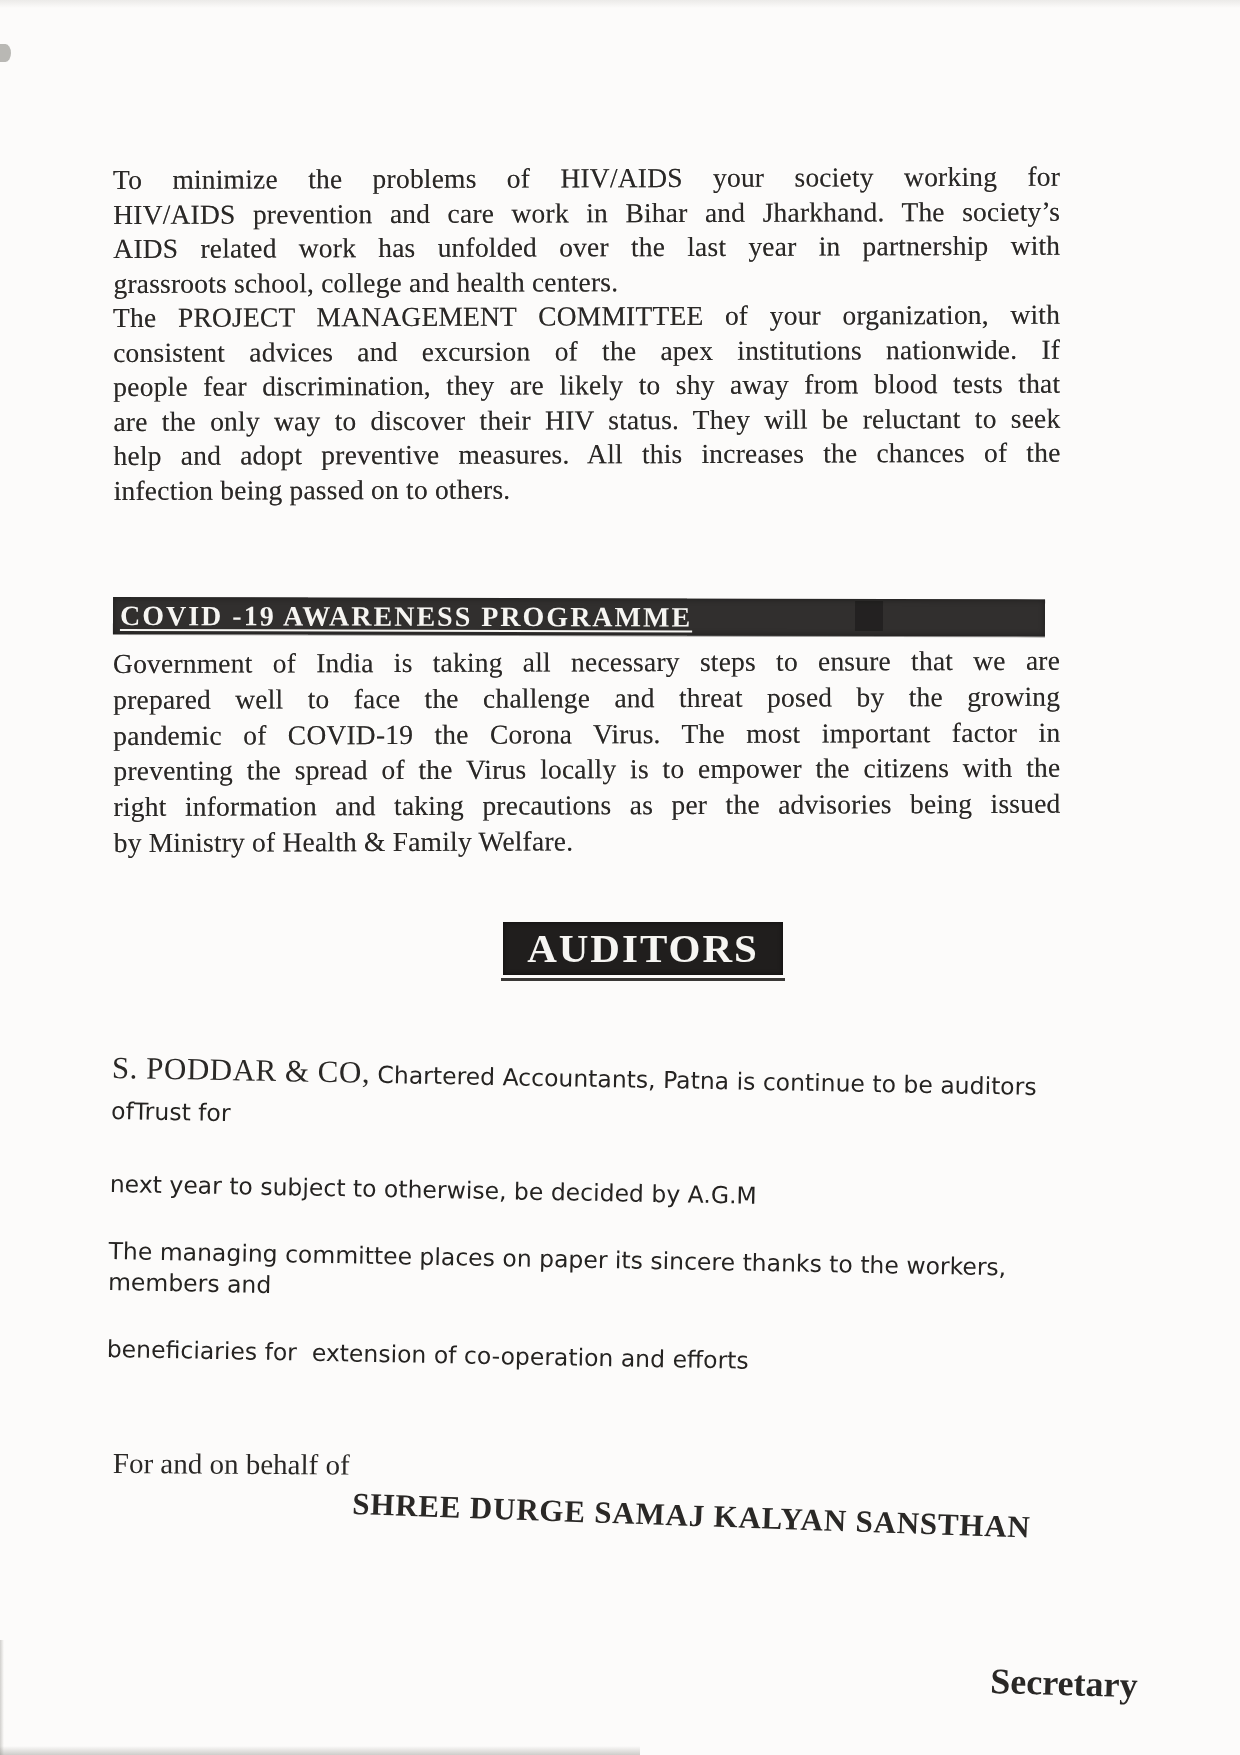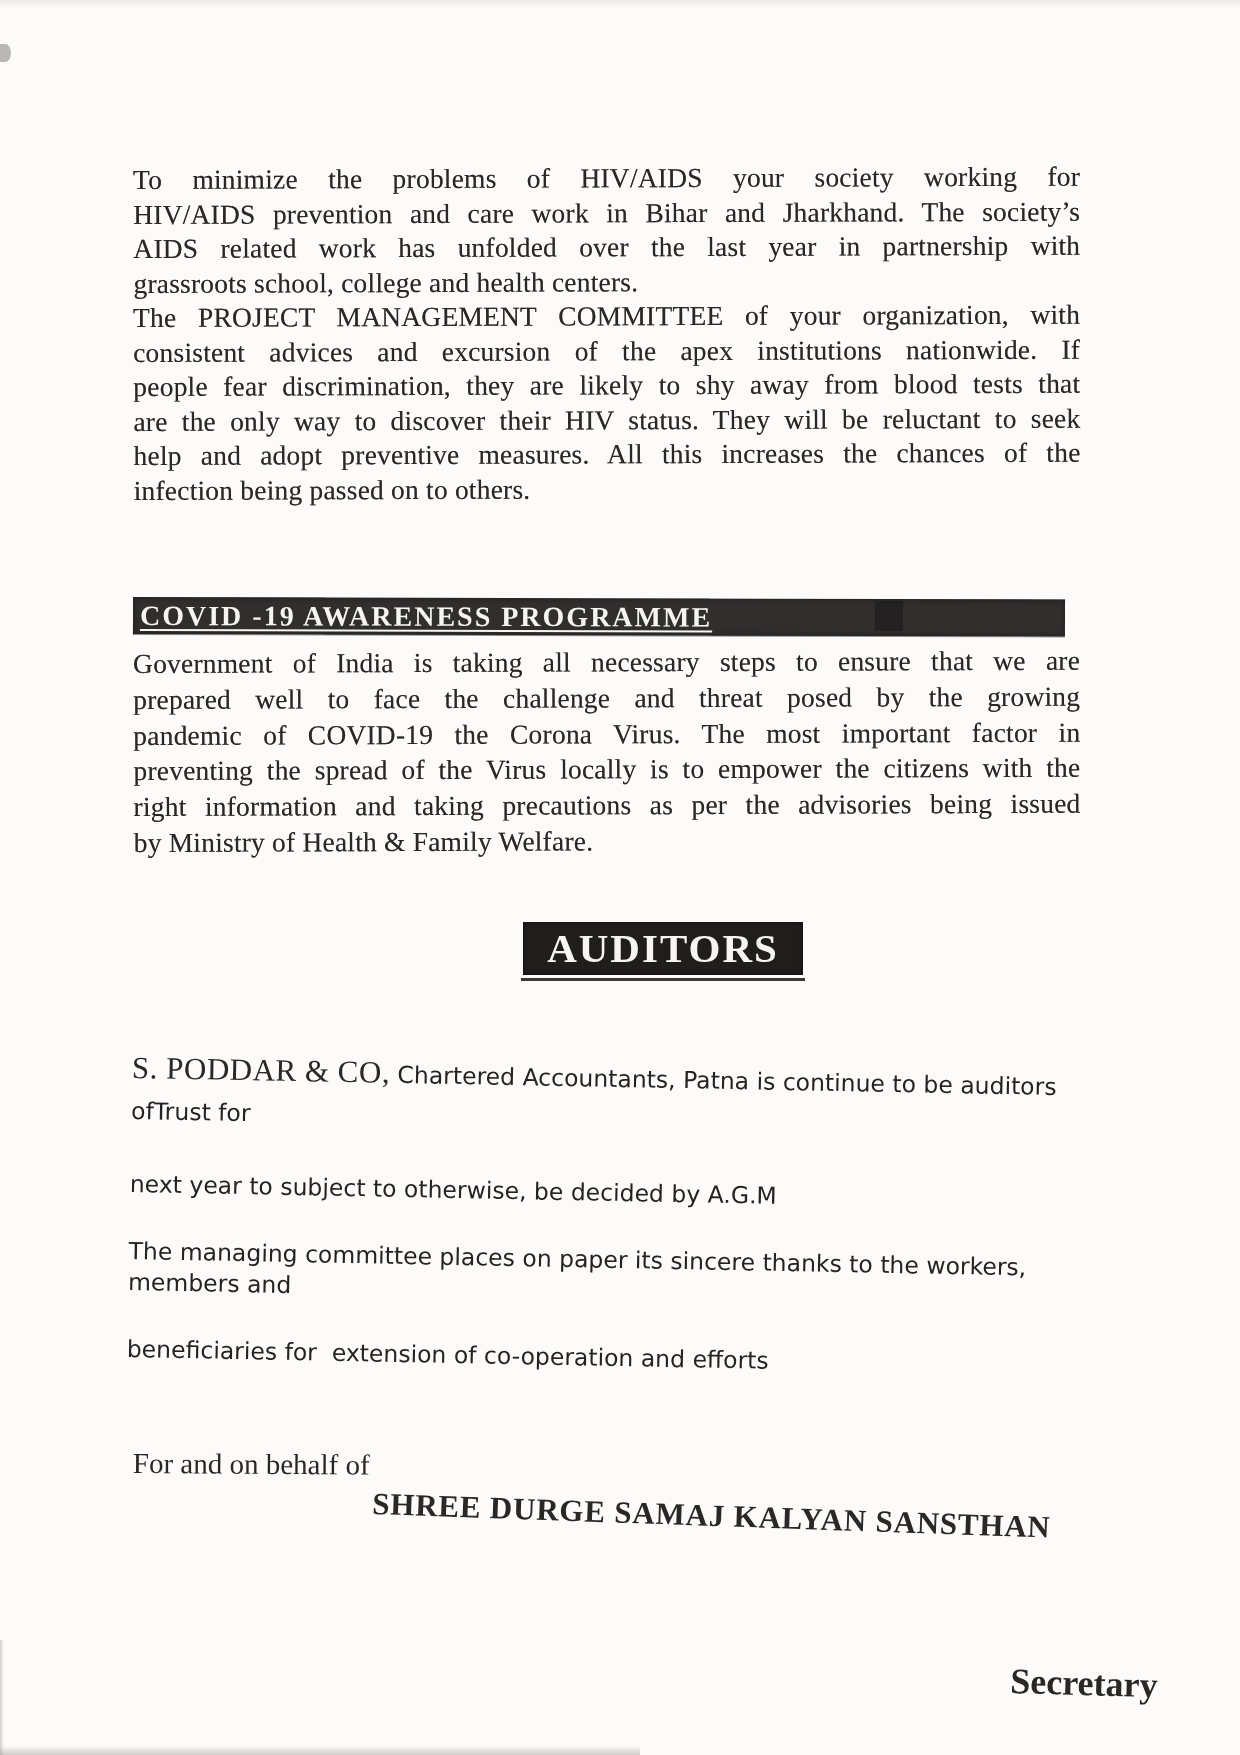--- a/index.html
+++ b/index.html
@@ -24,21 +24,21 @@
   }
   .scan-bottom-shadow {
     position: absolute; left: 0; bottom: 0; width: 640px; height: 9px;
     background: linear-gradient(to top, rgba(120,118,112,0.35), rgba(120,118,112,0));
   }
   .scan-left-edge {
     position: absolute; left: 0; top: 1640px; width: 4px; height: 115px;
     background: linear-gradient(to right, rgba(130,128,122,0.35), rgba(130,128,122,0));
   }
 
-  .content { position: absolute; left: 113px; top: 163px; width: 947px; margin-left: 20px; }
+  .content { position: absolute; left: 113px; top: 163px; width: 947px; }
 
   .serif-para {
     margin: 0;
     font-size: 27.5px;
     line-height: 34.6px;
     letter-spacing: 0.2px;
     transform: rotate(-0.2deg);
     transform-origin: left top;
     text-shadow: 0 0 0.5px rgba(45,42,40,0.55);
   }

